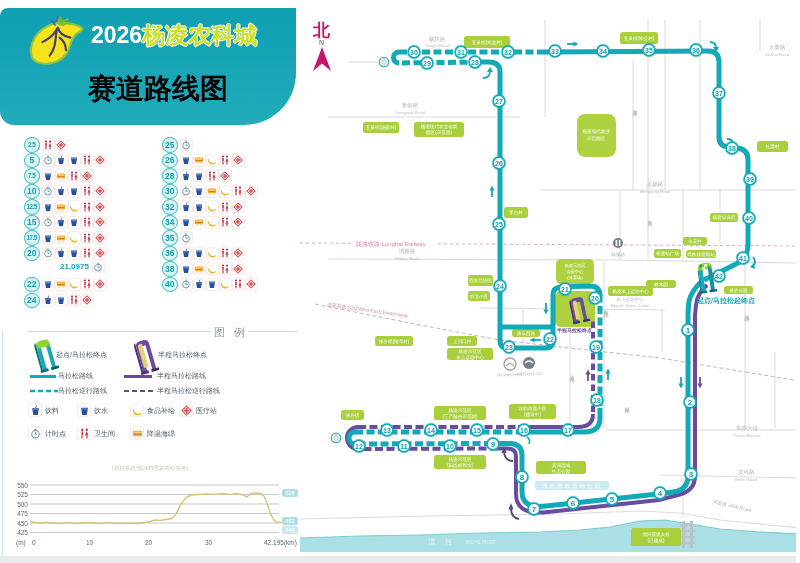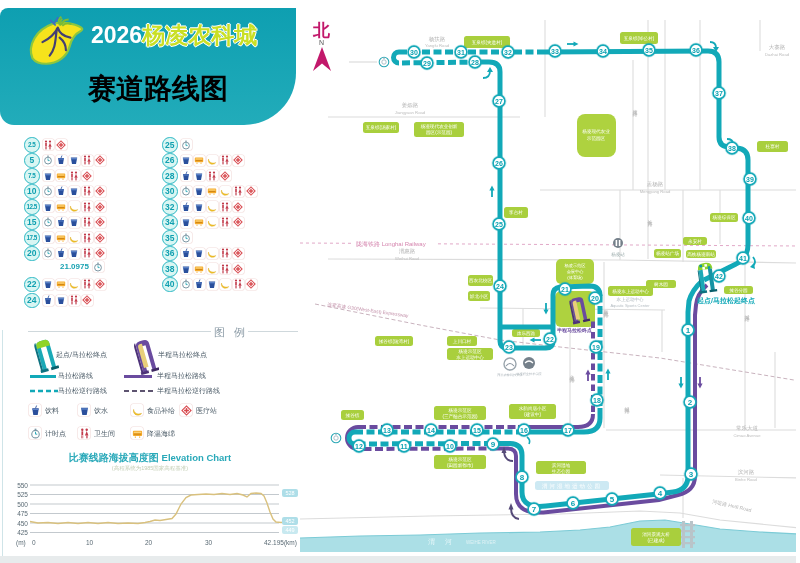--- a/index.html
+++ b/index.html
@@ -691,21 +691,20 @@
     </span>
 <div class="abs lgtxt" style="left:94px;top:429px;">卫生间</div>
 
 <span class="abs ib" style="left:131px;top:427px;width:12px;height:12px;">
       <svg width="11" height="11">
         <use href="#i-spg"></use>
       </svg>
     </span>
 <div class="abs lgtxt" style="left:147px;top:429px;">降温海绵</div>
 
-<div class="abs" style="left:0;top:451px;width:300px;text-align:center;font-size:10px;font-weight:bold;color:#29a9b9;">比赛线路海拔高度图 <span style="font-size:9.5px;">Elevation Chart</span></div>
 
 <div class="abs" style="left:0;top:465px;width:300px;text-align:center;font-size:5.5px;color:#c3cdb4;">(高程系统为1985国家高程基准)</div>
 
 <svg class="abs" style="left:0;top:476px;" width="302" height="80" viewBox="0 0 302 80">
 <g stroke="#9aa5ad" stroke-width="0.6">
 <line x1="30" y1="9" x2="279" y2="9"></line>
         <line x1="30" y1="18.5" x2="279" y2="18.5"></line>
         <line x1="30" y1="28" x2="279" y2="28"></line>
         <line x1="30" y1="37.5" x2="279" y2="37.5"></line>
         <line x1="30" y1="47" x2="279" y2="47"></line>

